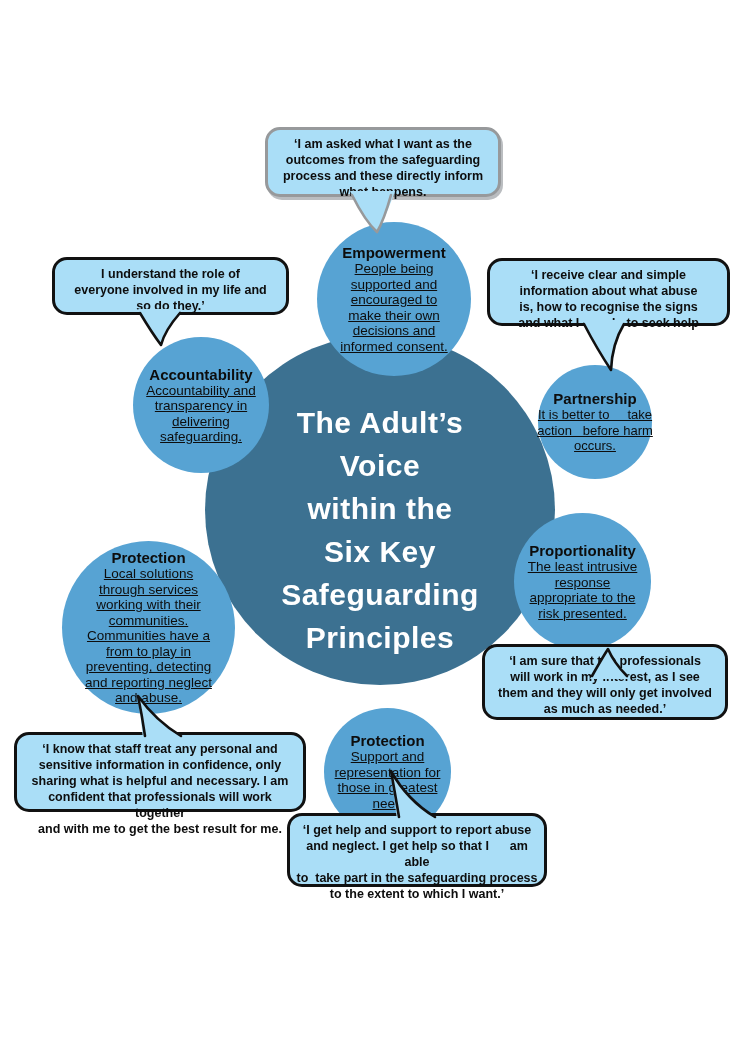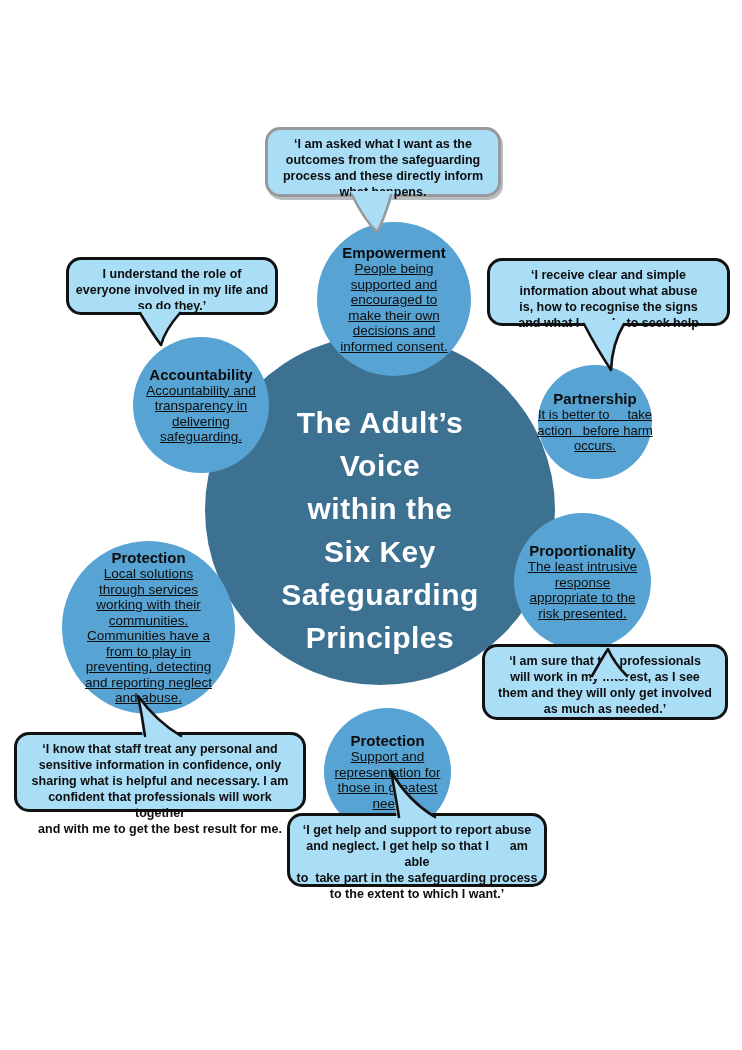--- a/index.html
+++ b/index.html
@@ -56,21 +56,21 @@
   }
   .bubble .q-text{
     font-weight:bold;font-size:12.5px;line-height:16px;
     color:var(--color-body_text,#0d0d0d);white-space:pre-wrap;
   }
   .bubble-gray{
     border-color:var(--color-top_bubble_border,#97999b);
     box-shadow:2px 3px 0 rgba(130,135,140,.55);
   }
   #bubble-empowerment    {left:265px;top:127px;width:236px;height:70px;}
-  #bubble-accountability {left:66px; top:257px;width:212px;height:58px;}
+  #bubble-accountability {left:52px; top:257px;width:237px;height:58px;}
   #bubble-prevention     {left:487px;top:258px;width:243px;height:68px;}
   #bubble-proportionality{left:482px;top:644px;width:246px;height:76px;}
   #bubble-protection     {left:287px;top:813px;width:260px;height:74px;}
   #bubble-partnership    {left:14px; top:732px;width:292px;height:80px;}
   
   #tails{position:absolute;left:0;top:0;z-index:4;pointer-events:none;}
   .tail-fill{fill:var(--color-bubble_fill,#aadef7);stroke:none;}
   .tail-stroke{fill:none;stroke:var(--color-bubble_border,#111111);stroke-width:2.6;
                stroke-linecap:round;stroke-linejoin:round;}
   .tail-stroke.gray{stroke:var(--color-top_bubble_border,#97999b);}

